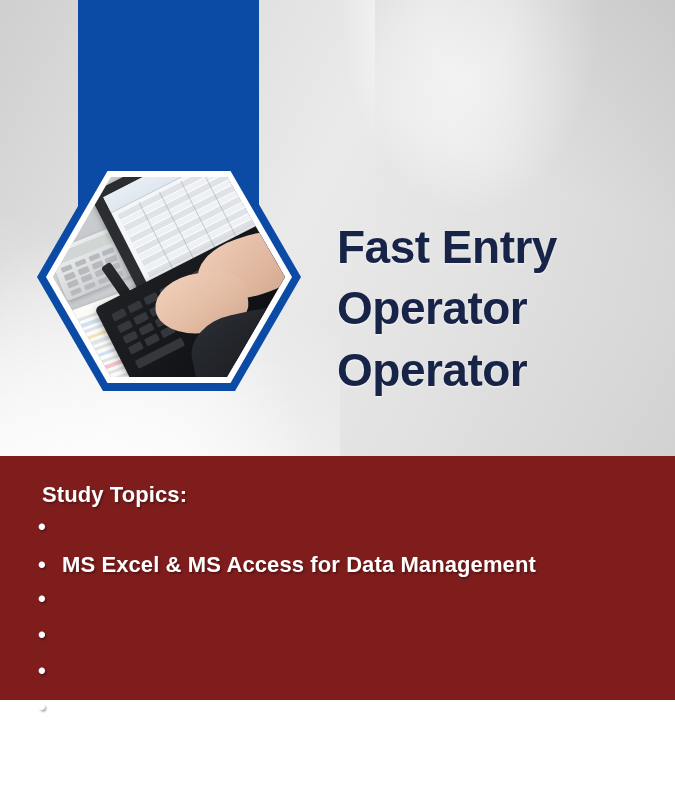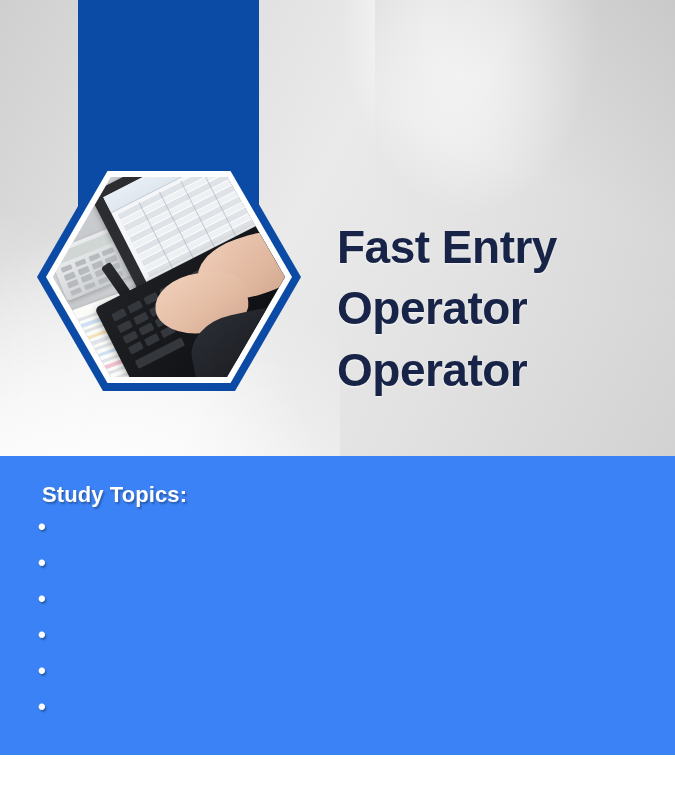--- a/index.html
+++ b/index.html
@@ -229,22 +229,22 @@
     letter-spacing: -0.5px;
     text-shadow: 0 1px 2px rgba(255,255,255,0.7);
   }
 
   
   .panel {
     position: absolute;
     left: 0;
     top: 456px;
     width: 675px;
-    height: 299px;
-    background: #3b82f6;
+    height: 244px;
+    background: #7f1d1d;
   }
   .panel-heading {
     position: absolute;
     left: 42px;
     top: 26px;
     color: #ffffff;
     font-size: 22px;
     font-weight: bold;
     letter-spacing: 0.1px;
     text-shadow: 1.5px 1.5px 2px rgba(0,0,0,0.30);
@@ -398,20 +398,21 @@
   </h1>
 
   <div class="panel">
     <div class="panel-heading">Study Topics:</div>
     <ul class="topics" id="topics-list">
         <li class="topic">
           <span class="topic-bullet">•</span>
         </li>
         <li class="topic">
           <span class="topic-bullet">•</span>
+          <span class="topic-label">MS Excel &amp; MS Access for Data Management</span>
         </li>
         <li class="topic">
           <span class="topic-bullet">•</span>
         </li>
         <li class="topic">
           <span class="topic-bullet">•</span>
         </li>
         <li class="topic">
           <span class="topic-bullet">•</span>
         </li>

